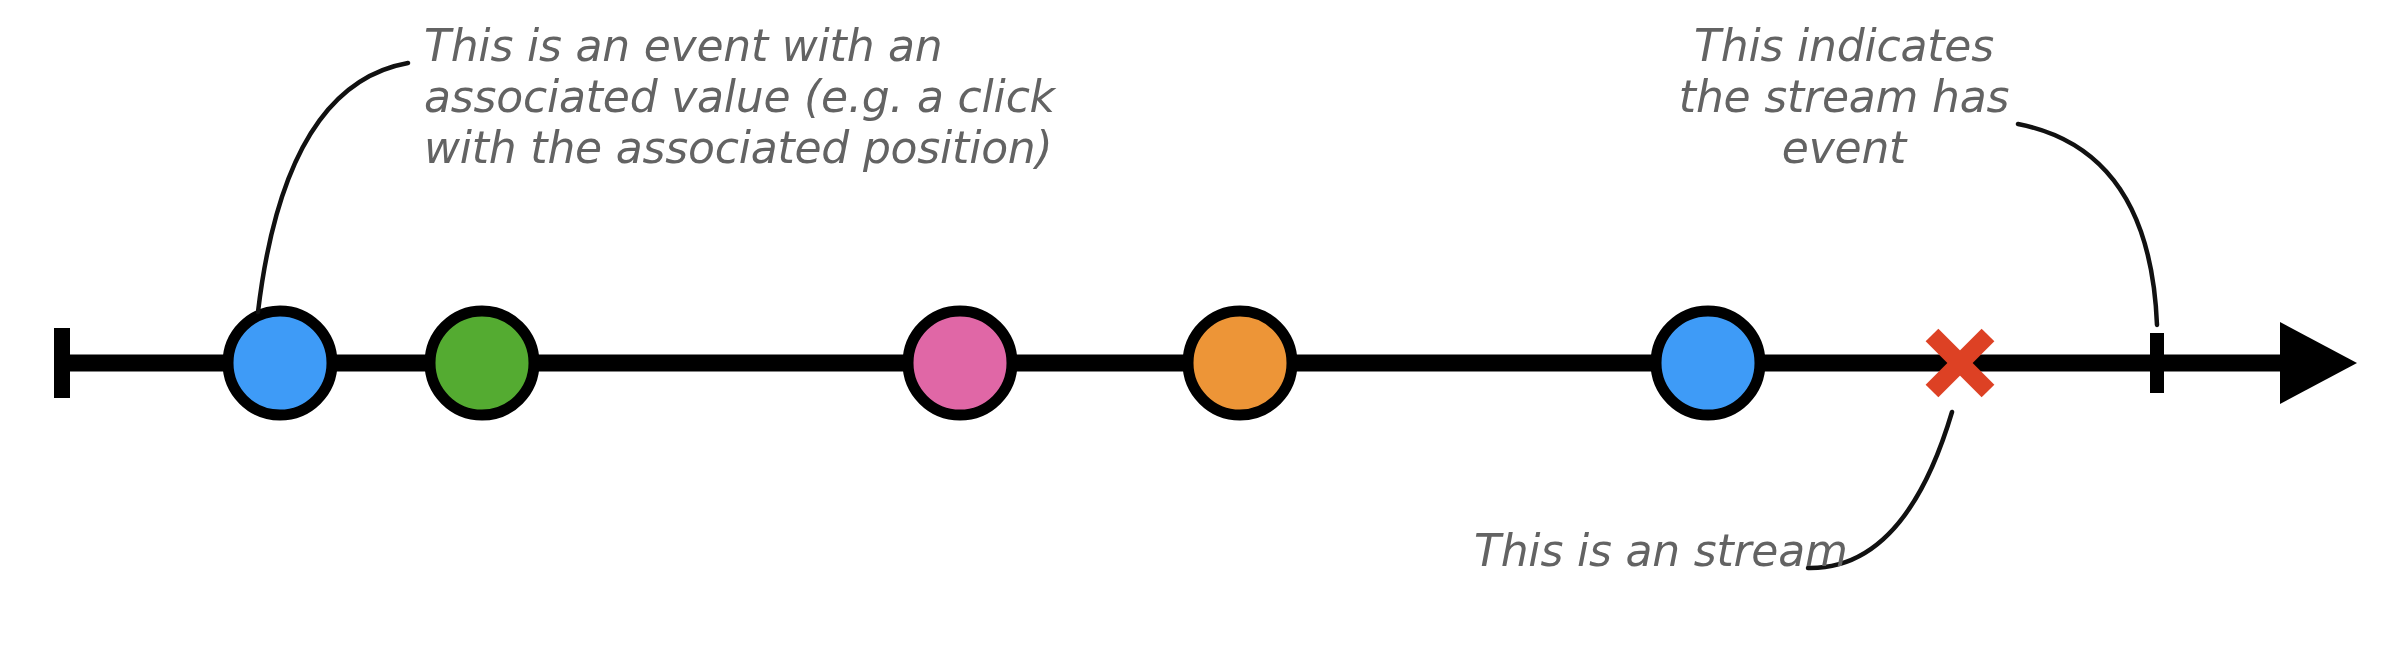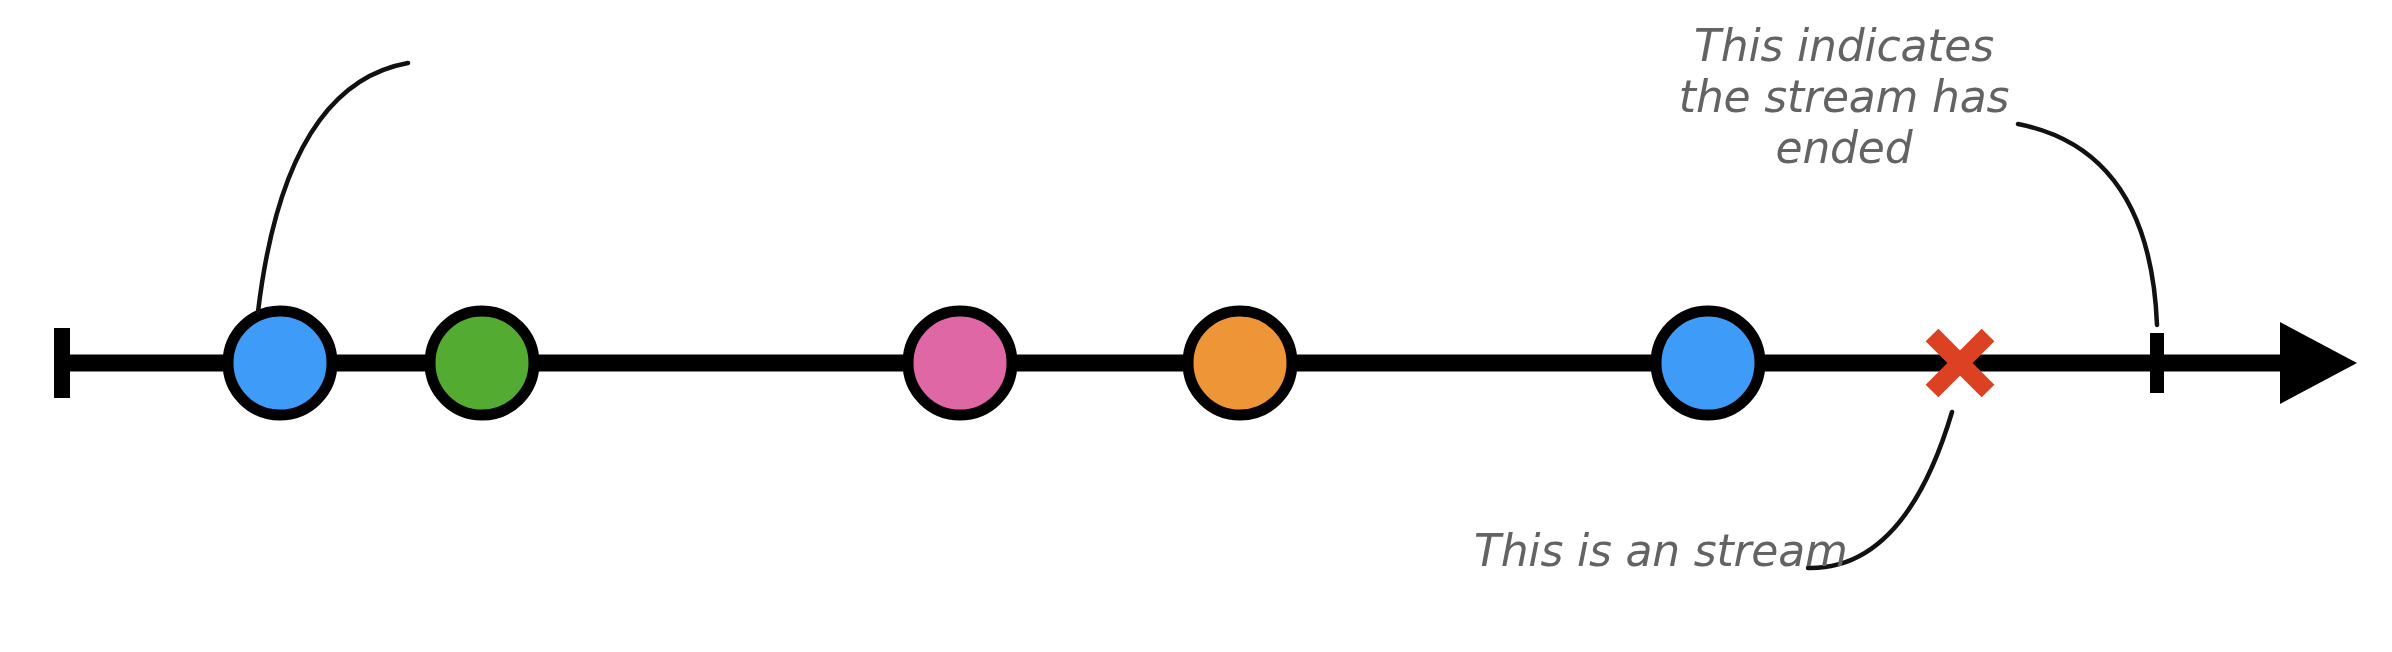--- a/index.html
+++ b/index.html
@@ -82,20 +82,23 @@
         <line x1="2157" y1="333" x2="2157" y2="393" stroke="#000000" stroke-width="14" stroke-linecap="butt"></line>
       </g>
 
     <g id="leaders-group" fill="none" stroke="#111111" stroke-width="4.5" stroke-linecap="round">
         <path d="M 408 63 Q 285 85 258 312"></path>
         <path d="M 2018 124 Q 2150 150 2157 325"></path>
         <path d="M 1808 568 Q 1905 570 1952 412"></path>
       </g>
   </svg>
 
+  <div class="annotation" id="anno-event">This is an event with an
+associated value (e.g. a click
+with the associated position)</div>
 
   <div class="annotation" id="anno-ended">This indicates
 the stream has
-ended</div>
+event</div>
 
   <div class="annotation" id="anno-error">This is an stream</div>
 
 </div>
 
 </body></html>

